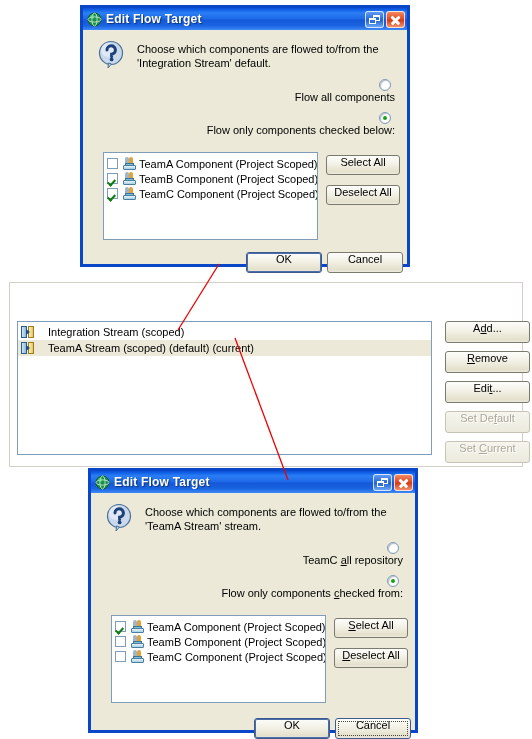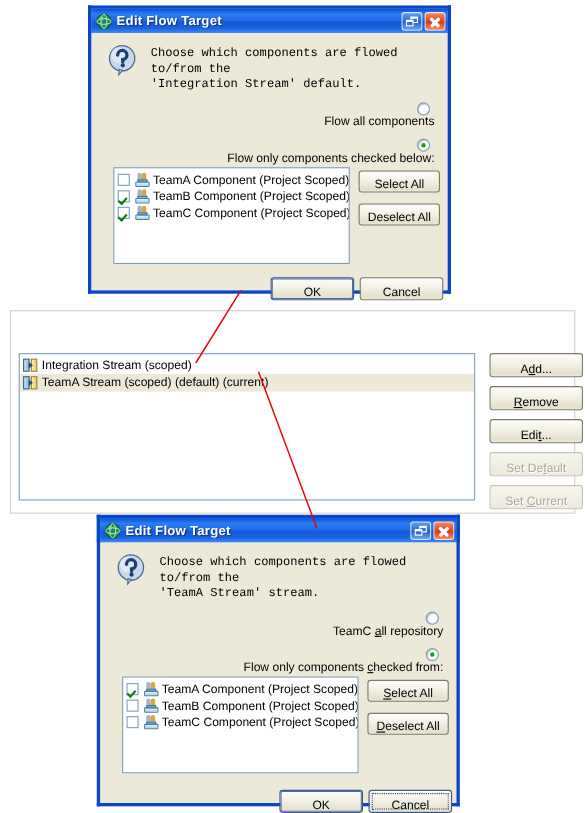--- a/index.html
+++ b/index.html
@@ -101,21 +101,21 @@
   .tb-close::after  { transform: rotate(-45deg); }
 
   .dlg-body {
     position: relative;
     padding: 10px 12px 8px 12px;
     height: calc(100% - 22px);
     box-sizing: border-box;
   }
 
   
-  .prompt-row { display: flex; align-items: flex-start; font-family: Liberation Mono, monospace; }
+  .prompt-row { display: flex; align-items: flex-end; }
   .q-icon {
     width: 30px; height: 30px;
     flex: 0 0 auto;
     margin: 0 10px 0 2px;
     position: relative;
   }
   .prompt-text {
     font-size: 11px;
     line-height: 14px;
     padding-top: 2px;
@@ -253,21 +253,21 @@
   
   .btn {
     background: linear-gradient(to bottom, #fdfdfb 0%, #f3f1e6 45%, #e4e0cc 88%, #edeade 100%);
     border: 1px solid #7b7a6e;
     border-radius: 3px;
     font-family: "Liberation Sans", sans-serif;
     font-size: 11px;
     color: #000;
     text-align: center;
     display: flex;
-    align-items: flex-end;
+    align-items: flex-start;
     justify-content: center;
     box-sizing: border-box;
     cursor: default;
     user-select: none;
   }
   .btn.default-btn {
     border: 1px solid #3c5a8c;
     box-shadow: 0 0 0 1px #4a6ea9 inset;
   }
   .btn.focus-btn {
@@ -320,20 +320,21 @@
     box-sizing: border-box;
     overflow: hidden;
   }
   .ft-row {
     display: flex;
     align-items: center;
     height: 16px;
     padding-left: 2px;
     font-size: 11px;
     white-space: nowrap;
+    gap: 10px;
   }
   .ft-row.selected-inactive { background: #ece9d8; }
   .side-btns {
     position: absolute;
     left: 435px;
     top: 38px;
     width: 86px;
   }
   .side-btns .btn {
     width: 85px;

